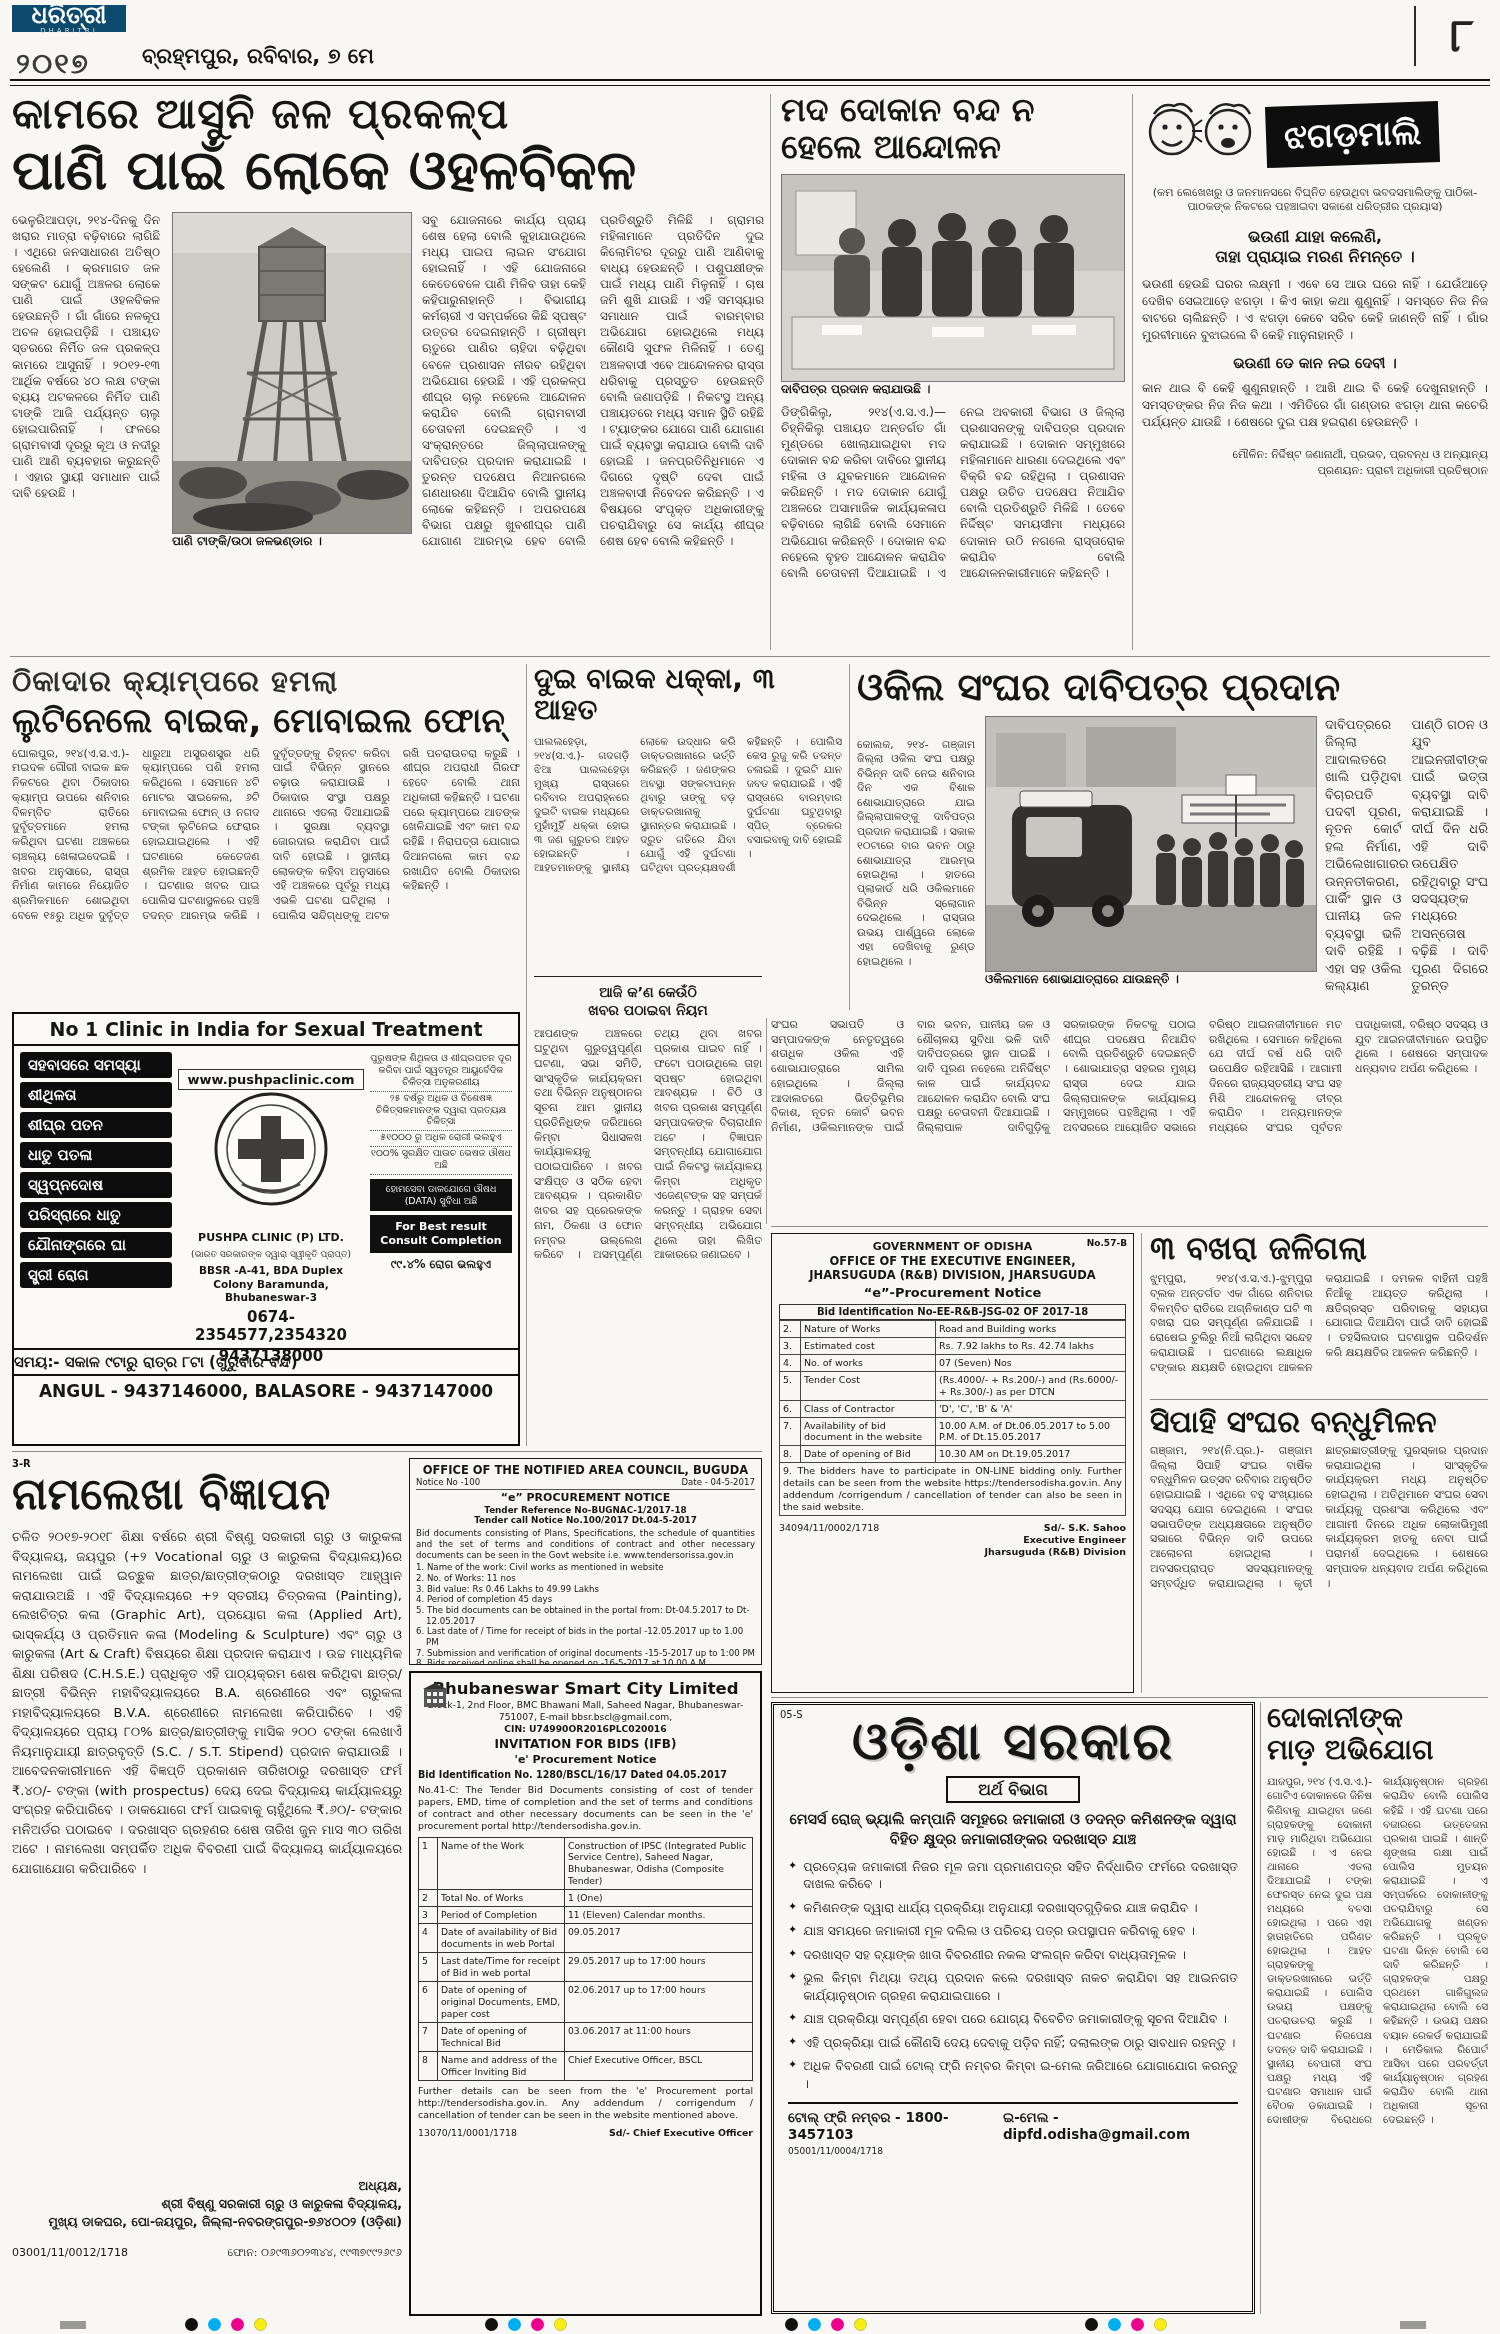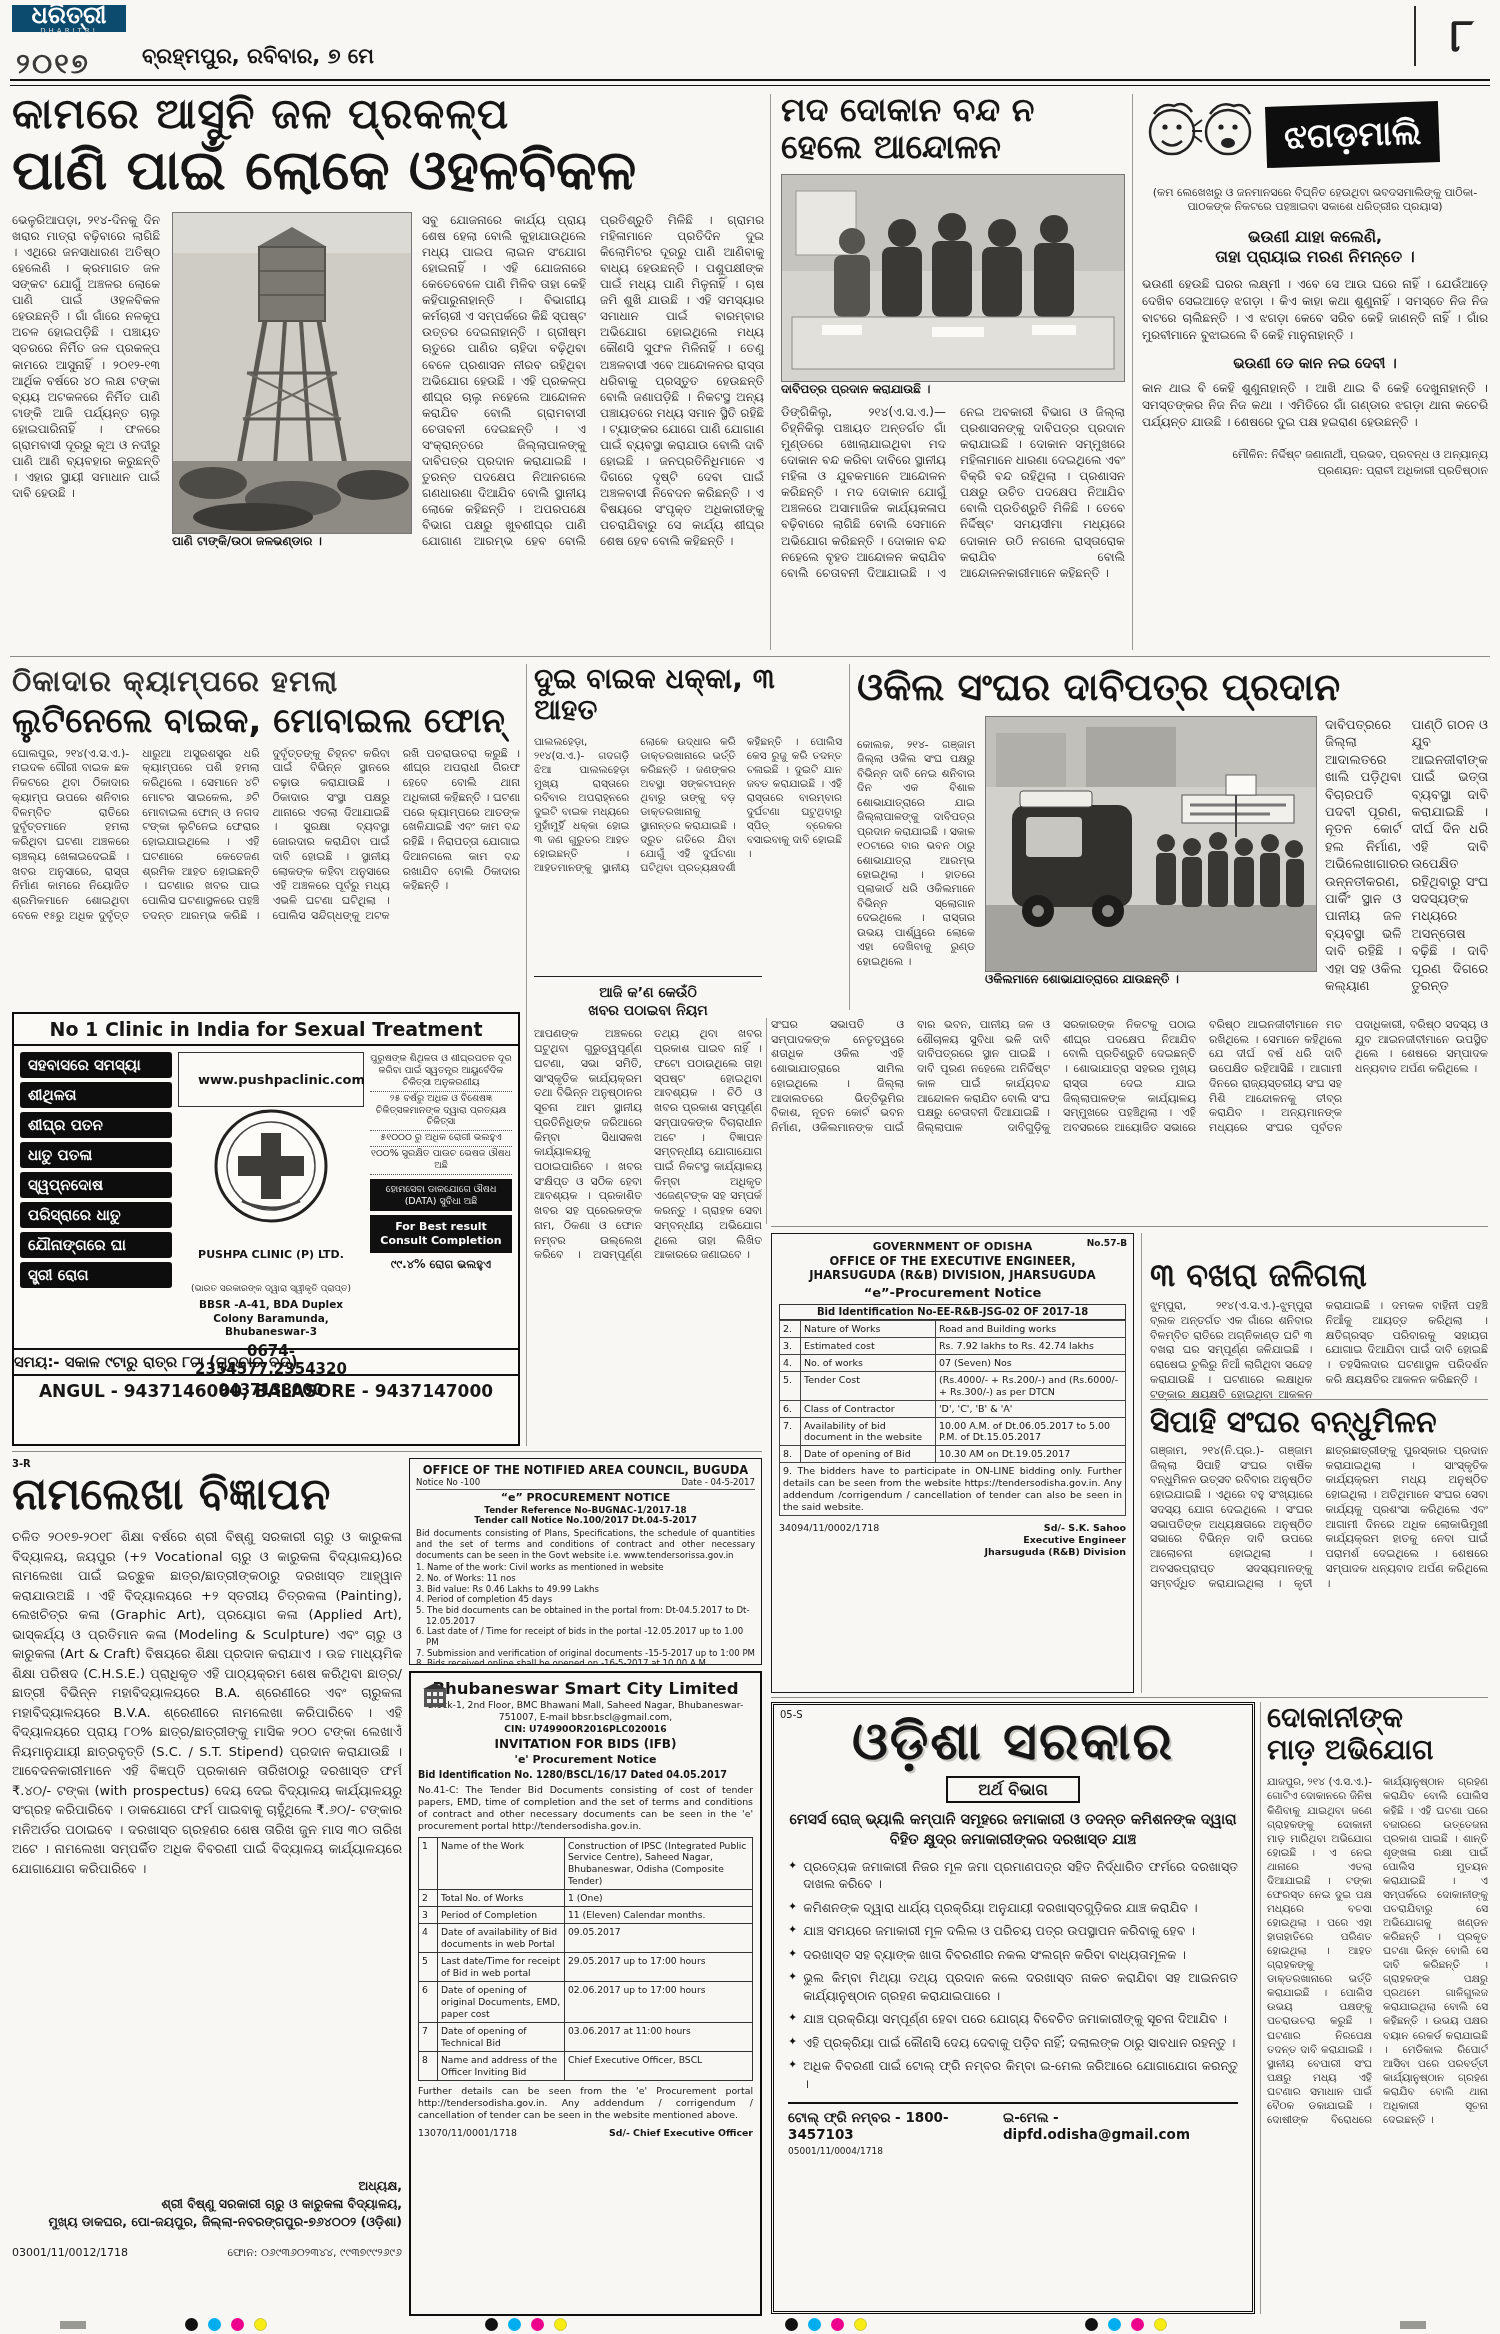--- a/index.html
+++ b/index.html
@@ -79,38 +79,38 @@
   .jsg-row{border:1px solid #444;border-bottom:none;padding:2px 3px;text-align:justify;}
   #jsg table{width:100%;border-collapse:collapse;margin:0;}
   #jsg td{border:1px solid #444;padding:2px 3px;vertical-align:top;font-size:9.5px;}
   #jsg td:first-child{width:14px;}
   #jsg td:nth-child(2){width:128px;}
   .jsg-outro{border:1px solid #444;border-top:none;padding:2px 3px;text-align:justify;}
   .jsg-sign{display:flex;justify-content:space-between;margin-top:6px;font-size:9.5px;}
   .jsg-sign .r{text-align:right;font-weight:bold;line-height:1.3;}
   #v6{left:1141px;top:1233px;height:460px;}
   
-  #fire{left:1150px;top:1258px;width:338px;height:164px;}
+  #fire{left:1150px;top:1231px;width:338px;height:164px;}
   .fire-body{columns:2;column-gap:13px;height:116px;margin-top:6px;font-size:11px;}
   #h-r12{left:1150px;top:1399px;width:338px;}
   #sipahi{left:1150px;top:1405px;width:338px;height:288px;}
   .sipahi-body{columns:2;column-gap:13px;height:238px;margin-top:6px;font-size:11px;}
   #h4r{left:771px;top:1697px;width:717px;}
   #v7{left:1260px;top:1702px;height:612px;}
   #shop{left:1267px;top:1702px;width:221px;height:612px;}
   .shop-head{font-size:28px;font-weight:bold;line-height:1.15;}
   .shop-body{columns:2;column-gap:11px;height:500px;margin-top:8px;font-size:10.5px;}
   
   #clinic{left:12px;top:1012px;width:508px;height:434px;border:2.5px solid #0c0c0c;background:#fbfaf6;box-sizing:border-box;}
   .cl-header{font-size:19px;font-weight:bold;text-align:center;padding:4px 0;border-bottom:2px solid #111;}
   .cl-main{display:flex;gap:6px;padding:6px;height:302px;box-sizing:border-box;}
   .cl-left{width:152px;display:flex;flex-direction:column;gap:4px;}
   .cl-item{background:#0d0d0d;color:#fff;font-size:15px;font-weight:bold;padding:4px 8px;border-radius:3px;}
   .cl-center{width:186px;text-align:center;}
-  .cl-web{font-weight:bold;font-size:13px;border:1px solid #333;padding:19px;}
+  .cl-web{font-weight:bold;font-size:13px;border:1px solid #333;padding:2px;margin-top:17px;}
   .cl-approved{font-size:9px;margin-top:3px;}
   .cl-bbsr{font-size:10.5px;font-weight:bold;margin-top:4px;line-height:1.3;}
   .cl-phone{font-size:15px;font-weight:bold;margin-top:3px;}
   .cl-right{flex:1;display:flex;flex-direction:column;gap:4px;}
   .cl-rline{font-size:9.5px;line-height:1.25;border-bottom:1px dotted #555;padding-bottom:3px;text-align:center;}
   .cl-data{background:#101010;color:#fff;font-size:9.5px;text-align:center;padding:4px 2px;}
   .cl-consult{background:#101010;color:#fff;font-size:11px;font-weight:bold;text-align:center;padding:5px 2px;line-height:1.3;}
   .cl-cure{font-size:11.5px;font-weight:bold;text-align:center;}
   .cl-time{border-top:2px solid #111;border-bottom:2px solid #111;font-size:15px;font-weight:bold;text-align:left;padding:3px 0;}
   .cl-footer{font-size:17px;font-weight:bold;text-align:center;padding:5px 0;}

